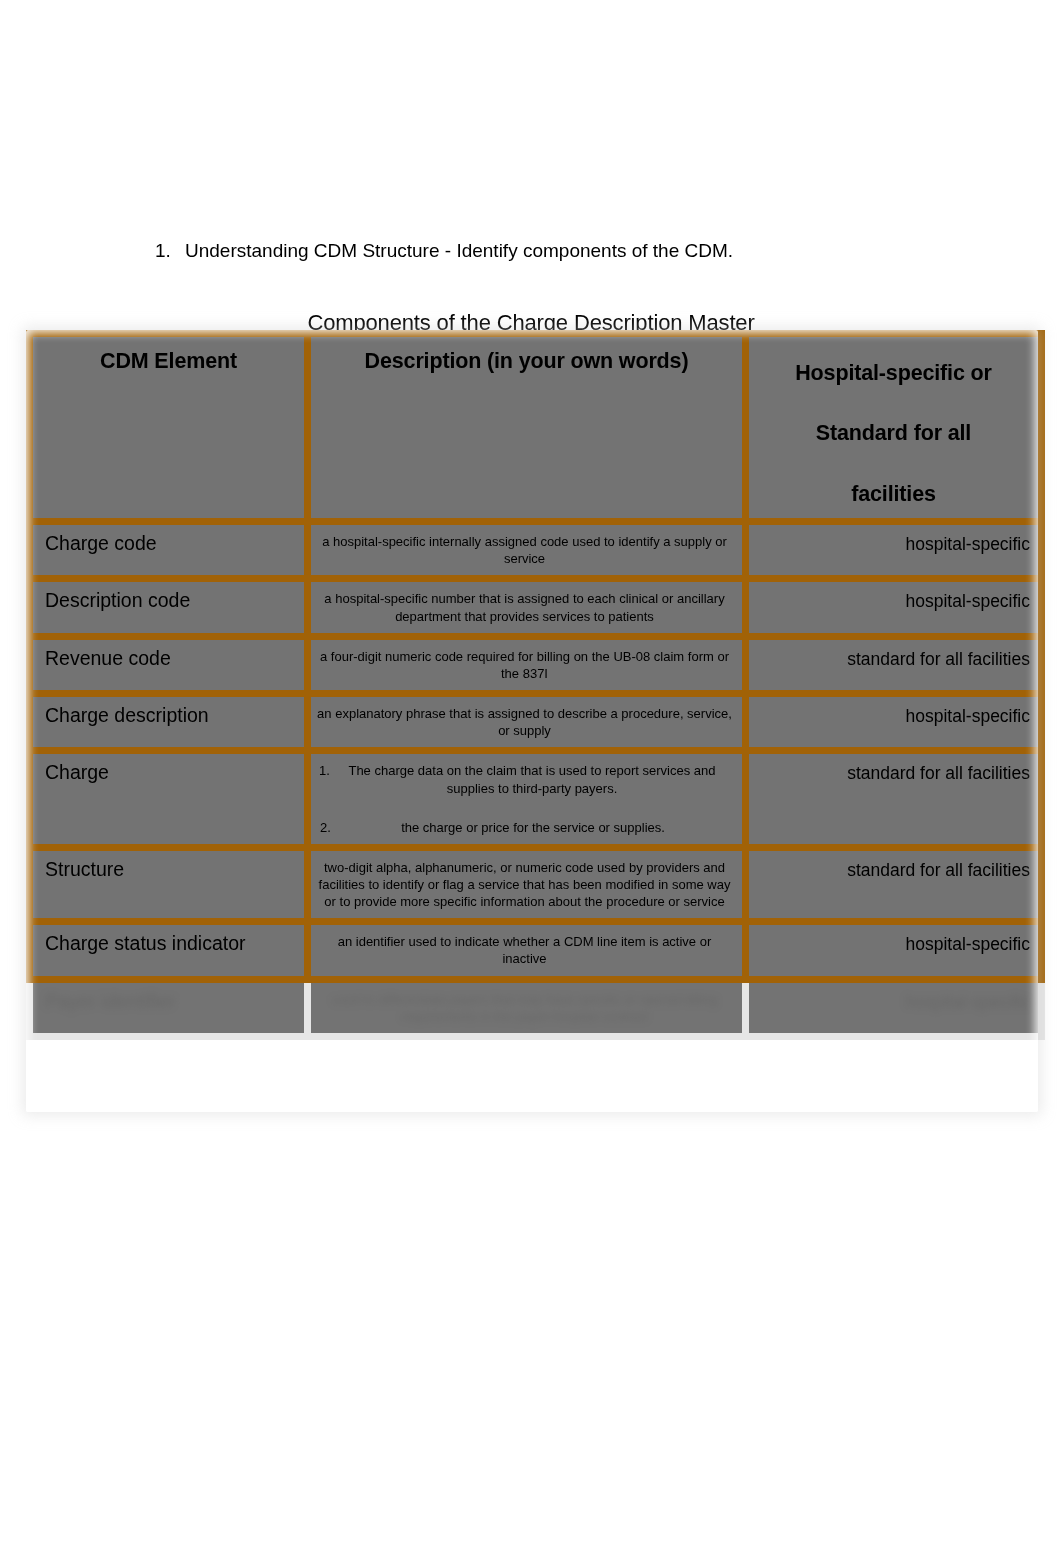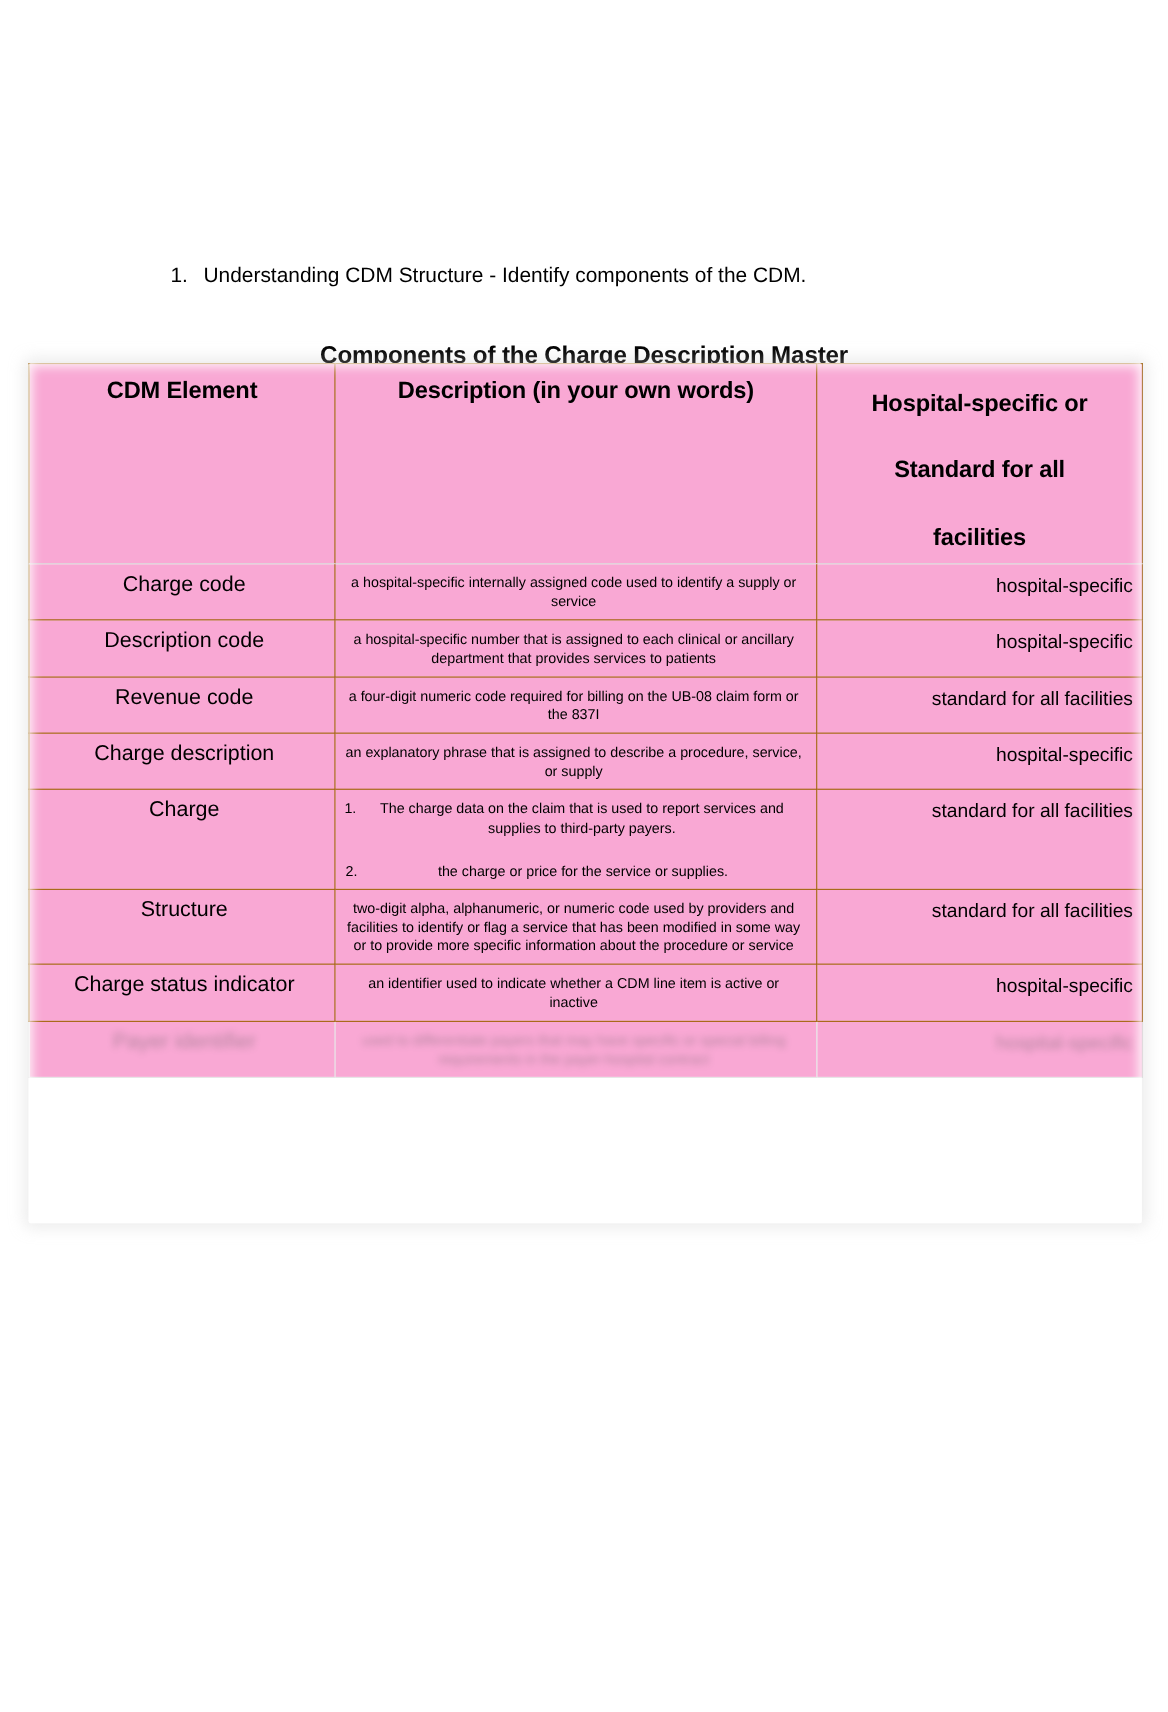--- a/index.html
+++ b/index.html
@@ -56,43 +56,43 @@
   }
 
   
   .table-caption {
     position: absolute;
     left: 31px;
     top: 292px;
     width: 1000px;
     text-align: center;
     font-size: 22px;
-    font-weight: bold;
+    font-weight: normal;
     letter-spacing: -0.15px;
   }
 
   
   .table-wrap {
     position: absolute;
     left: 26px;
     top: 330px;
     width: 1012px;
     filter: blur(0.35px);
   }
   table.cdm {
     width: 1012px;
     border-collapse: collapse;
     table-layout: fixed;
     background: #ffffff;
   }
   table.cdm td {
     vertical-align: top;
-    border: 1px solid #a16207;
+    border: 7px solid #a16207;
     padding: 0;
-    background: #f9a8d4;
+    background: #737373;
   }
   col.c1 { width: 278px; }
   col.c2 { width: 438px; }
   col.c3 { width: 296px; }
 
   
   tr.head td {
     height: 138px;
     border-bottom: 1px solid #dddddd;
   }
@@ -105,21 +105,20 @@
     line-height: 2.25;
   }
   .head-inner.h1 { line-height: 1.2; }
   .head-inner.h2 { line-height: 1.2; }
 
   
   .cell-el {
     font-size: 19.5px;
     line-height: 1.33;
     padding: 6px 8px 8px 12px;
-    text-align: center;
   }
   .cell-desc {
     font-size: 13px;
     line-height: 1.32;
     padding: 8px 10px 8px 6px;
     text-align: center;
   }
   .cell-std {
     font-size: 17.5px;
     line-height: 1.32;

